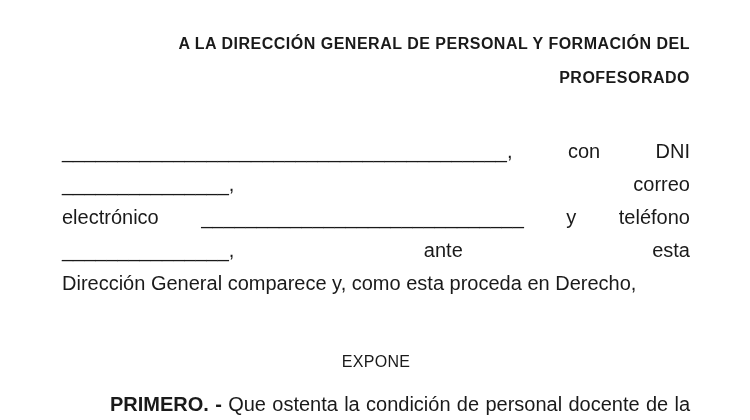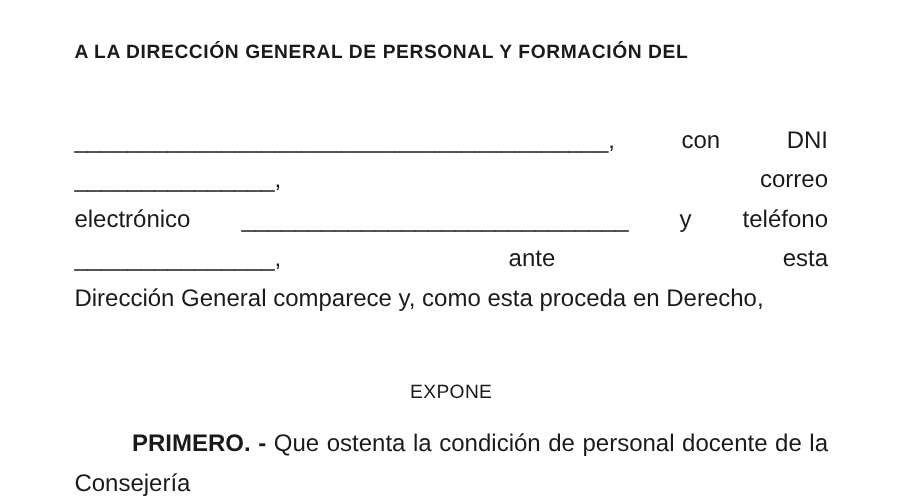--- a/index.html
+++ b/index.html
@@ -17,21 +17,21 @@
   }
   .page {
     width: 750px;
     height: 420px;
     box-sizing: border-box;
     padding: 0 60px 0 62px;
     background: #ffffff;
   }
   .doc-title {
     margin-top: 27px;
-    text-align: left;
+    text-align: right;
     font-weight: 700;
     font-size: 16px;
     line-height: 34px;
     letter-spacing: 0.5px;
   }
   .paragraph {
     font-size: 20px;
     line-height: 33px;
   }
   .intro {
@@ -63,20 +63,21 @@
     font-weight: 700;
   }
 </style>
 </head>
 <body>
 
 <div class="page">
 
   <header class="doc-title">
     <div class="title-line">A LA DIRECCIÓN GENERAL DE PERSONAL Y FORMACIÓN DEL</div>
+    <div class="title-line">PROFESORADO</div>
   </header>
 
   <section class="paragraph intro">
     <div class="line justify">________________________________________, con DNI _______________, correo</div>
     <div class="line justify">electrónico _____________________________ y teléfono _______________, ante esta</div>
     <div class="line">Dirección General comparece y, como esta proceda en Derecho,</div>
   </section>
 
   <h2 class="expone-heading">EXPONE</h2>
 

